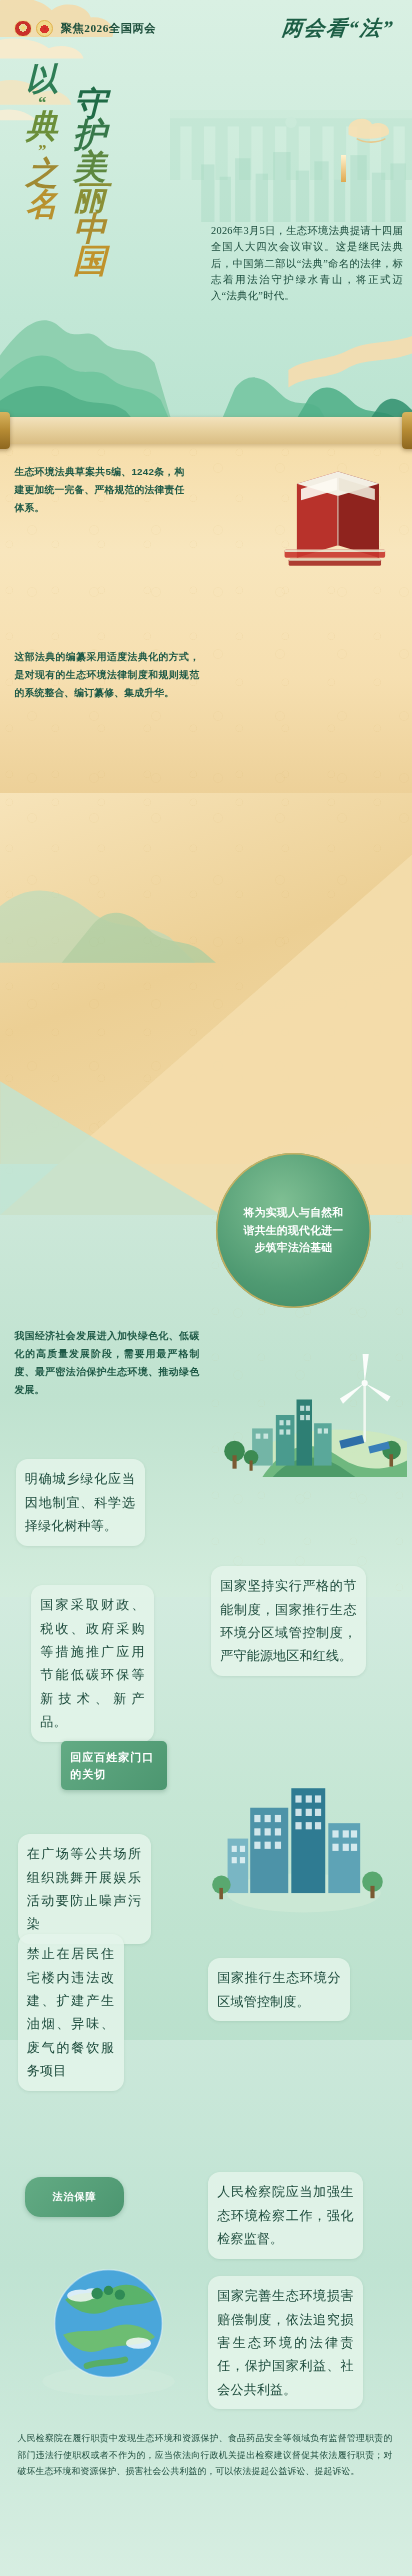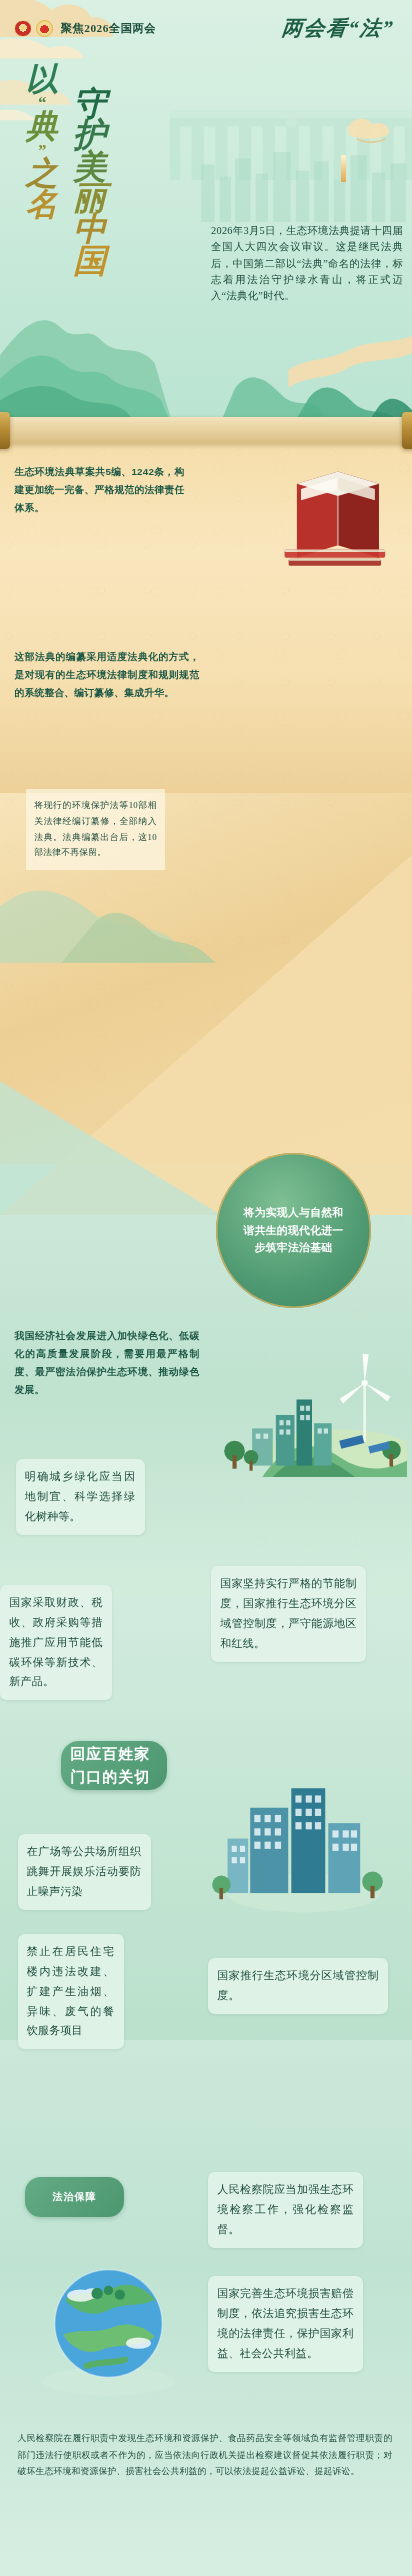--- a/index.html
+++ b/index.html
@@ -149,49 +149,49 @@
   .para-green {
     position:absolute;
     font-family:"Liberation Sans","DejaVu Sans",sans-serif;
     font-weight:bold; font-size:9.8px; line-height:1.85; color:#1f5a47;
     letter-spacing:0.2px; text-align:justify;
   }
   .pg-econ { left:14.4px; top:1327px; width:185px; }
 
   
   .pill {
-    position:absolute; border-radius:7px;
-    font-family:"Liberation Serif","DejaVu Serif",serif;
-    font-size:11px; line-height:1.8; color:#1b4a3b; letter-spacing:0.2px;
+    position:absolute; border-radius:12px;
+    font-family:"Liberation Serif","DejaVu Serif",serif;
+    font-size:13px; line-height:1.8; color:#1b4a3b; letter-spacing:0.2px;
     padding:8.2px 9.3px; text-align:justify;
     background:rgba(228,244,234,.85); box-shadow:0 1px 3.1px rgba(60,110,85,.12);
   }
   .pill-city   { left:15.5px;  top:1459px; width:129px; }
-  .pill-tax    { left:0;  top:1585px; width:112px; }
+  .pill-tax    { left:31px;  top:1585px; width:123px; }
   .pill-dual   { left:211px; top:1566px; width:155px; }
 
   
   .banner {
     position:absolute; border-radius:15.5px;
     background:linear-gradient(135deg,#63ab84 0%,#4c9670 100%);
     color:#fff; font-weight:bold; font-size:10.8px; letter-spacing:1px;
     display:flex; align-items:center; justify-content:center;
     box-shadow:0 1.5px 4.6px rgba(40,90,65,.25);
   }
   .banner-2line {
-    border-radius:18px; flex-direction:column; line-height:1.5; font-size:15px;
+    border-radius:5px; flex-direction:column; line-height:1.5; font-size:11px;
     padding:6.2px 9.3px;
   }
   .bn-people { left:61px; top:1741px; width:106px; height:49px; }
   .bn-rule   { left:25px;  top:2177px; width:99px; height:40px; font-size:10px; }
 
   
   .pill-park   { left:17.5px;  top:1834px; width:133px; }
   .pill-house  { left:17.5px;  top:1934px; width:106px; }
-  .pill-region { left:208px; top:1958px; width:180px; }
+  .pill-region { left:208px; top:1958px; width:142px; }
   .pill-proc   { left:208px; top:2172px; width:155px; }
   .pill-std    { left:208px; top:2276px; width:155px; }
 
   .para-foot {
     position:absolute; left:17.5px; top:2430px; width:375px;
     font-family:"Liberation Serif","DejaVu Serif",serif;
     font-size:8.8px; line-height:1.9; color:#1b4a3b; letter-spacing:0.2px;
     text-align:justify;
   }
 
@@ -325,21 +325,20 @@
       <rect x="16" y="188" width="196" height="5" rx="2" fill="#e8ddc6"></rect>
       <rect x="24" y="206" width="180" height="14" rx="3" fill="#a52c25"></rect>
       <rect x="24" y="206" width="180" height="4" rx="2" fill="#ddd2bb"></rect>
     </g>
   </svg>
 
   <div class="blk-bold blk-1">生态环境法典草案共5编、1242条，构建更加统一完备、严格规范的法律责任体系。</div>
 
   <div class="blk-bold blk-2">这部法典的编纂采用适度法典化的方式，是对现有的生态环境法律制度和规则规范的系统整合、编订纂修、集成升华。</div>
 
-  <div class="card card-left">将现行的环境保护法等10部相关法律经编订纂修，全部纳入法典。法典编纂出台后，这10部法律不再保留。</div>
 
   <svg class="deco" style="left:0;top:829px;width:216px;height:134px;opacity:.5;" viewBox="0 0 420 260">
     <path d="M0,260 L0,150 C60,100 120,116 176,160 C226,200 280,178 330,210 L380,260 Z" fill="#a7dcc4"></path>
     <path d="M120,260 L180,186 C214,148 252,160 290,196 C322,226 360,212 392,236 L420,260 Z" fill="#7ccaa8" opacity=".85"></path>
   </svg>
 
 
   <div class="oval">
     <div class="oval-txt">将为实现人与自然和谐共生的现代化进一步筑牢法治基础</div>
   </div>

